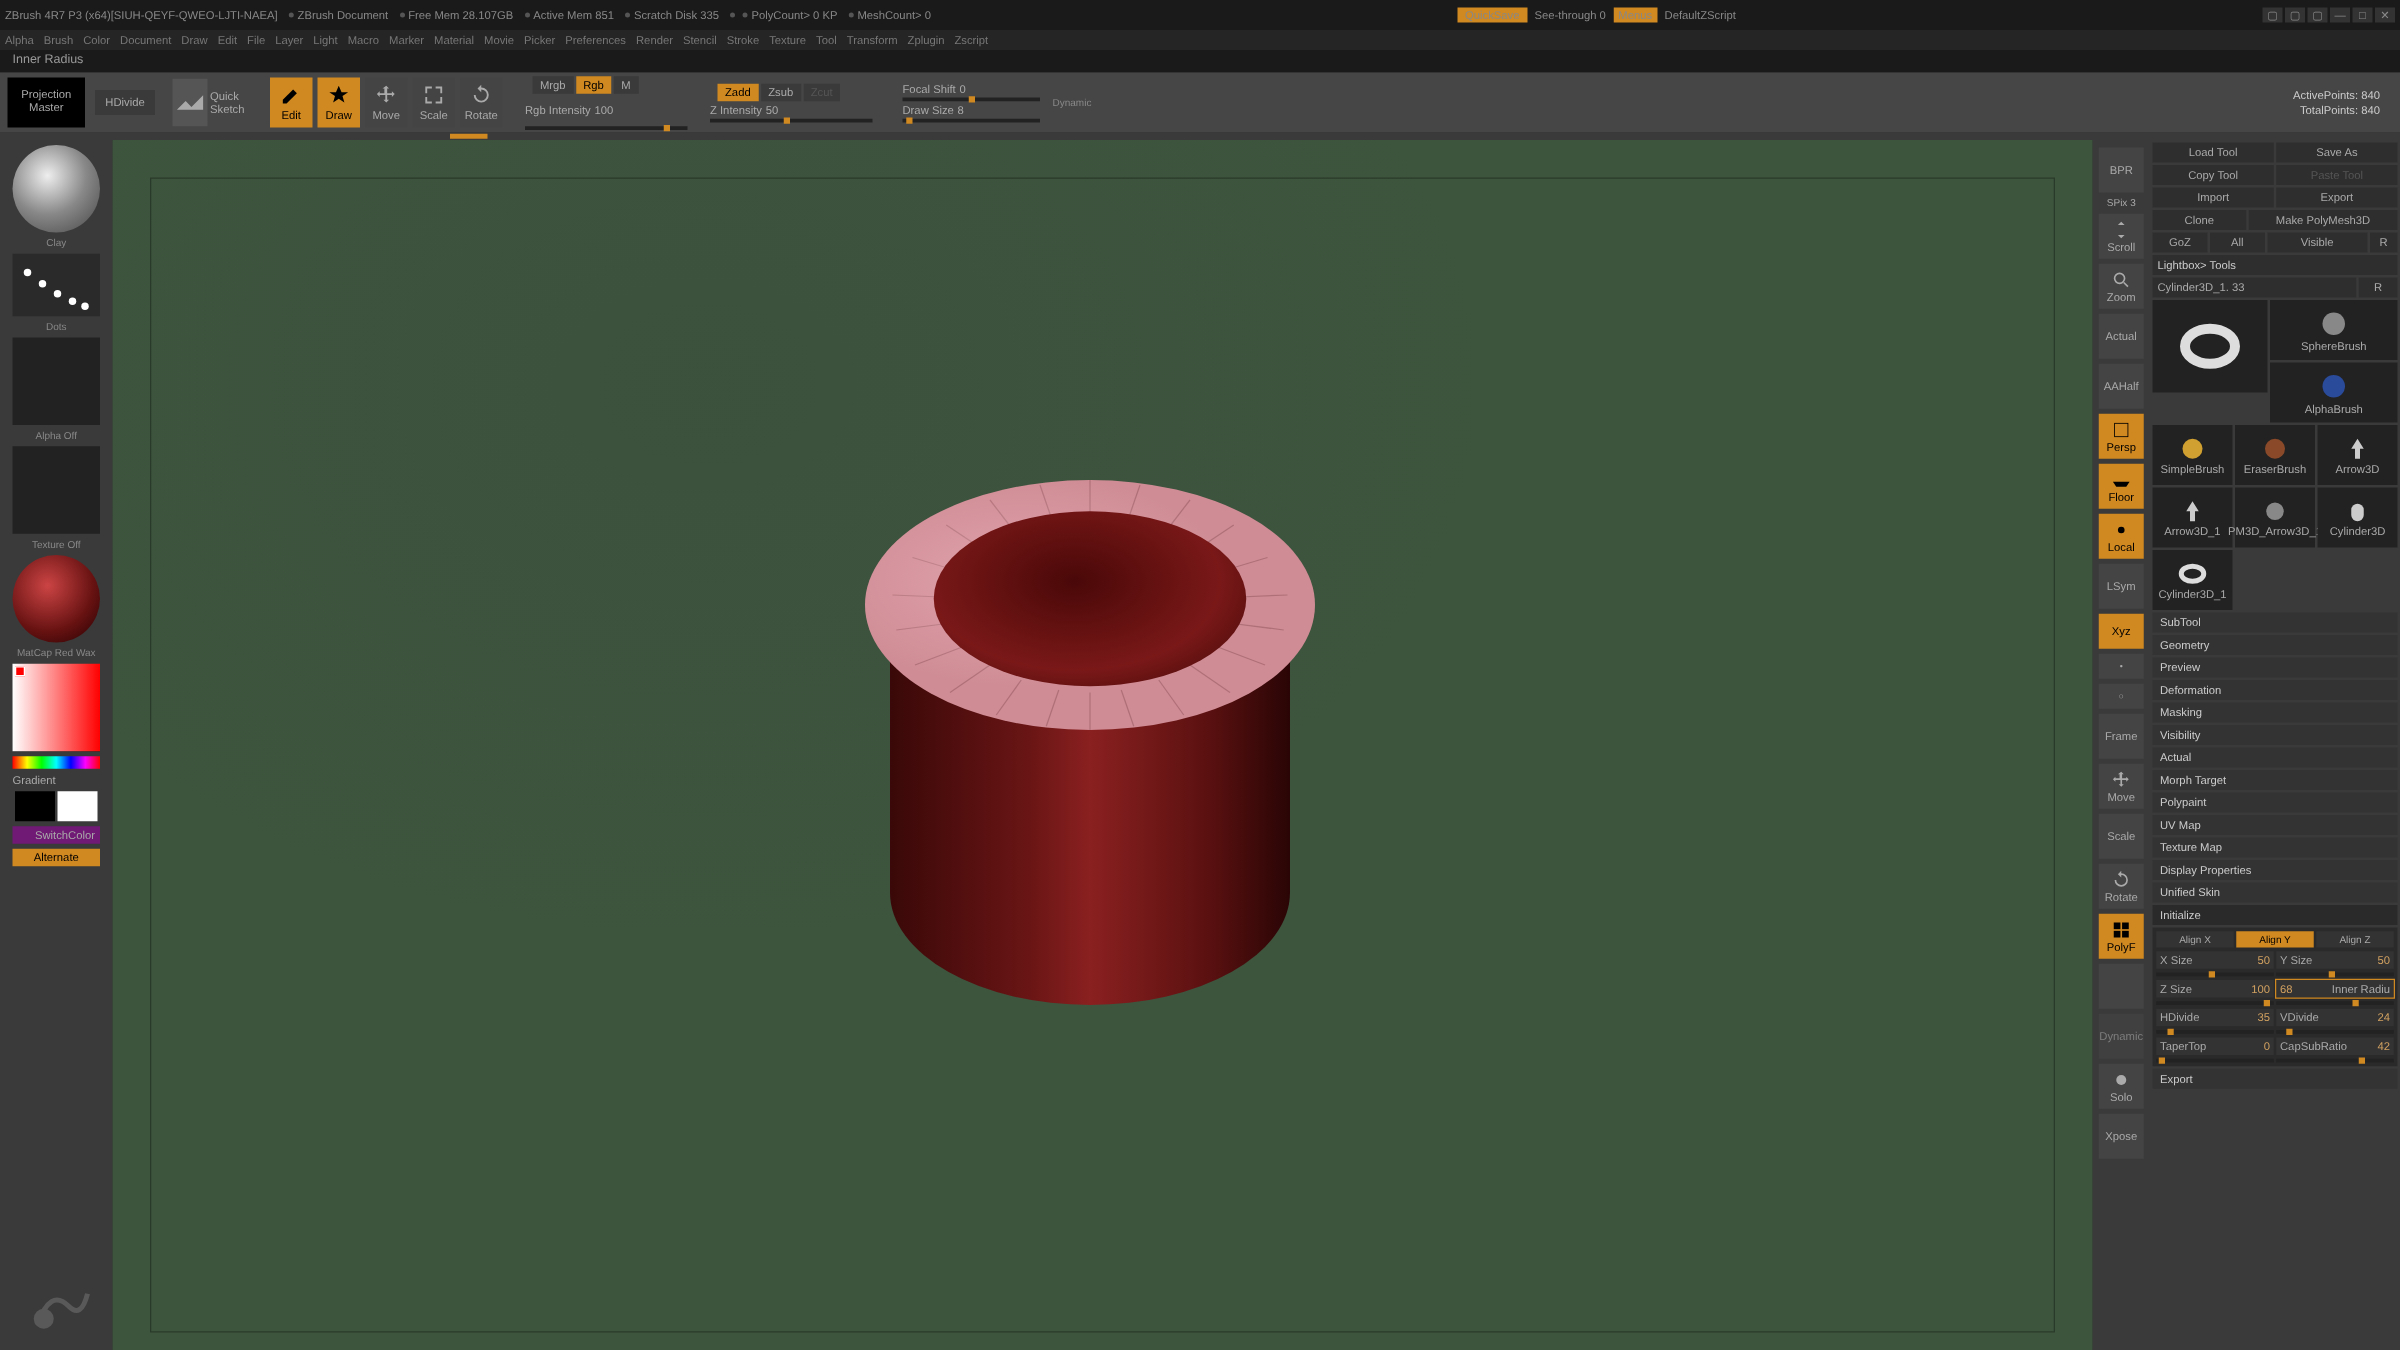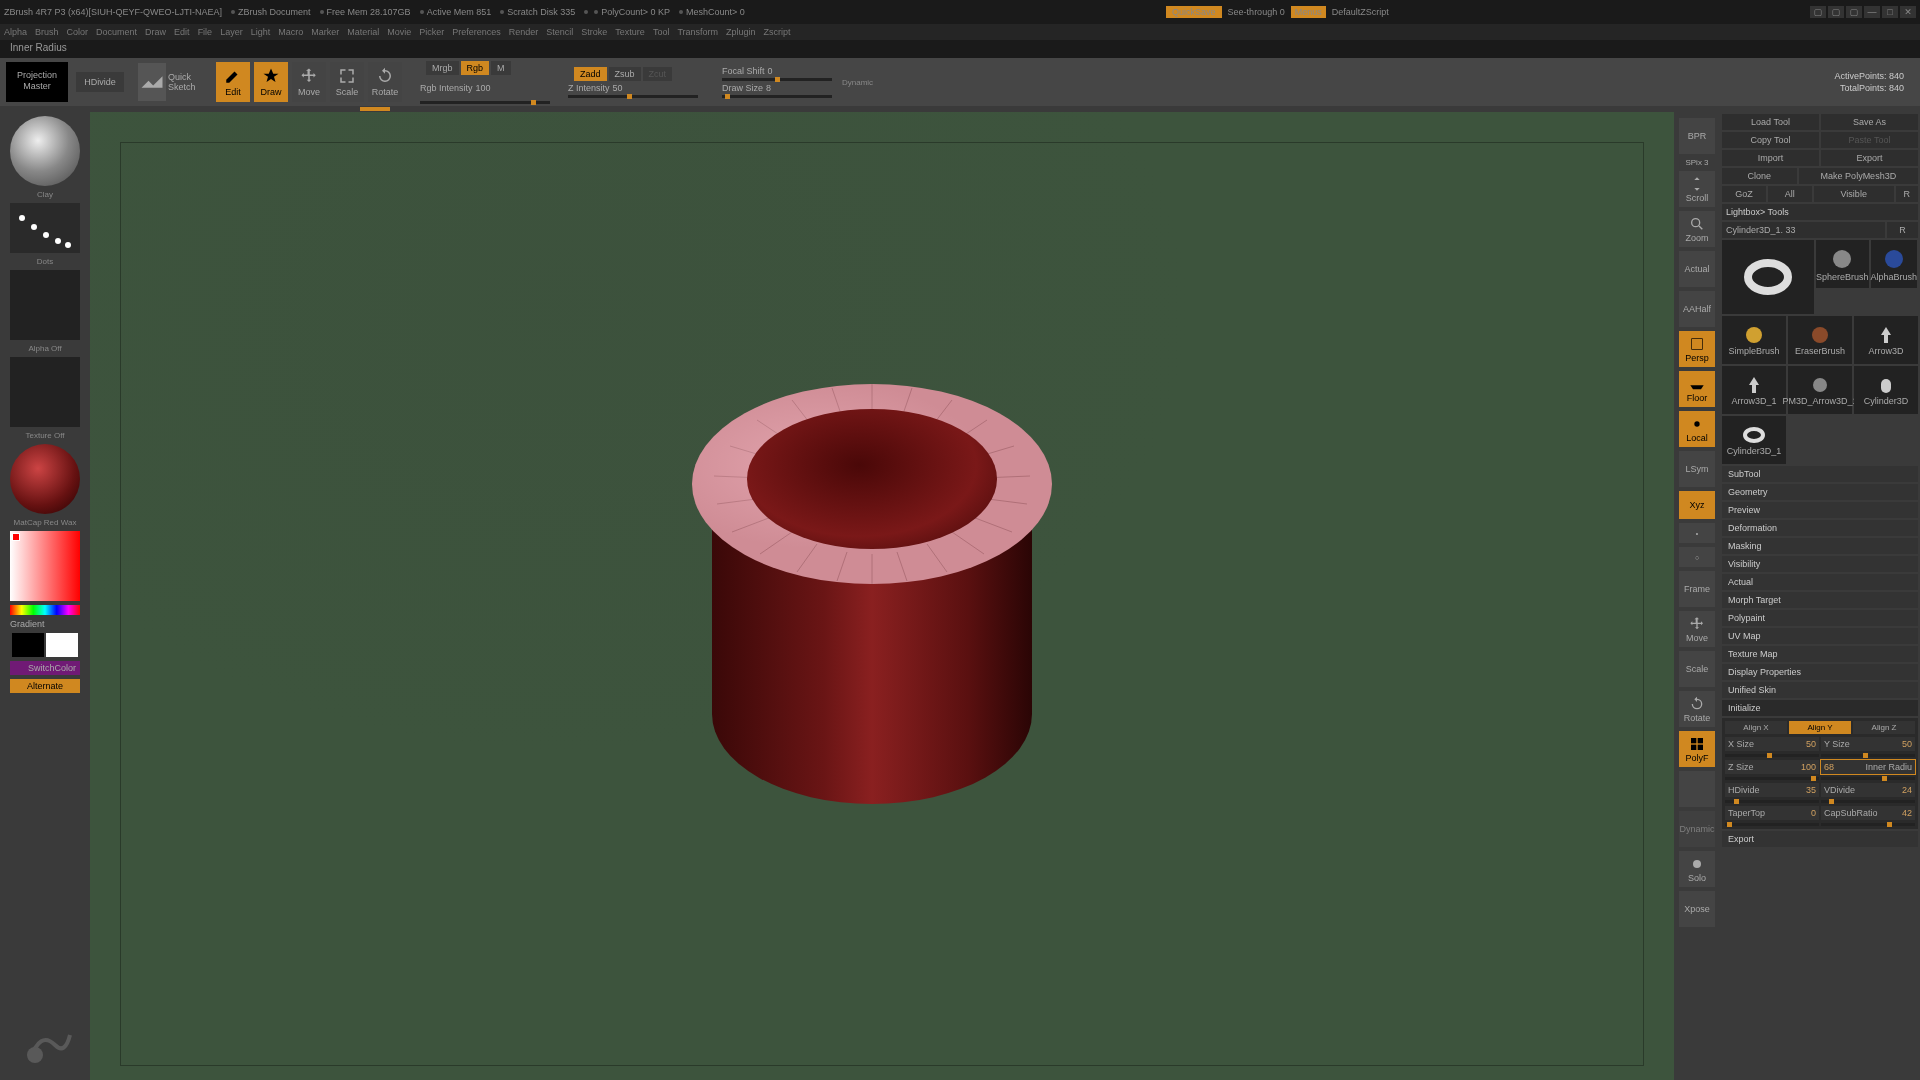--- a/index.html
+++ b/index.html
@@ -443,21 +443,21 @@
         <div class="tp-btn" style="text-align:left">Cylinder3D_1. 33</div>
         <div class="tp-btn" style="flex:0.15">R</div>
       </div>
 
     <div class="tp-row">
       <div class="tool-thumb">
           <svg width="50" height="40">
             <ellipse cx="25" cy="20" rx="20" ry="14" fill="none" stroke="#ddd" stroke-width="8"></ellipse>
           </svg>
         </div>
-      <div style="display:flex;flex-direction:row;gap:2px;flex:1">
+      <div style="display:flex;flex-direction:column;gap:2px;flex:1">
         <div class="tg-item" style="width:auto">
             <svg width="24" height="24">
               <circle cx="12" cy="12" r="9" fill="#888"></circle>
             </svg>
             <span>SphereBrush</span>
           </div>
         <div class="tg-item" style="width:auto">
             <svg width="24" height="24">
               <circle cx="12" cy="12" r="9" fill="#2a4a9a"></circle>
             </svg>

